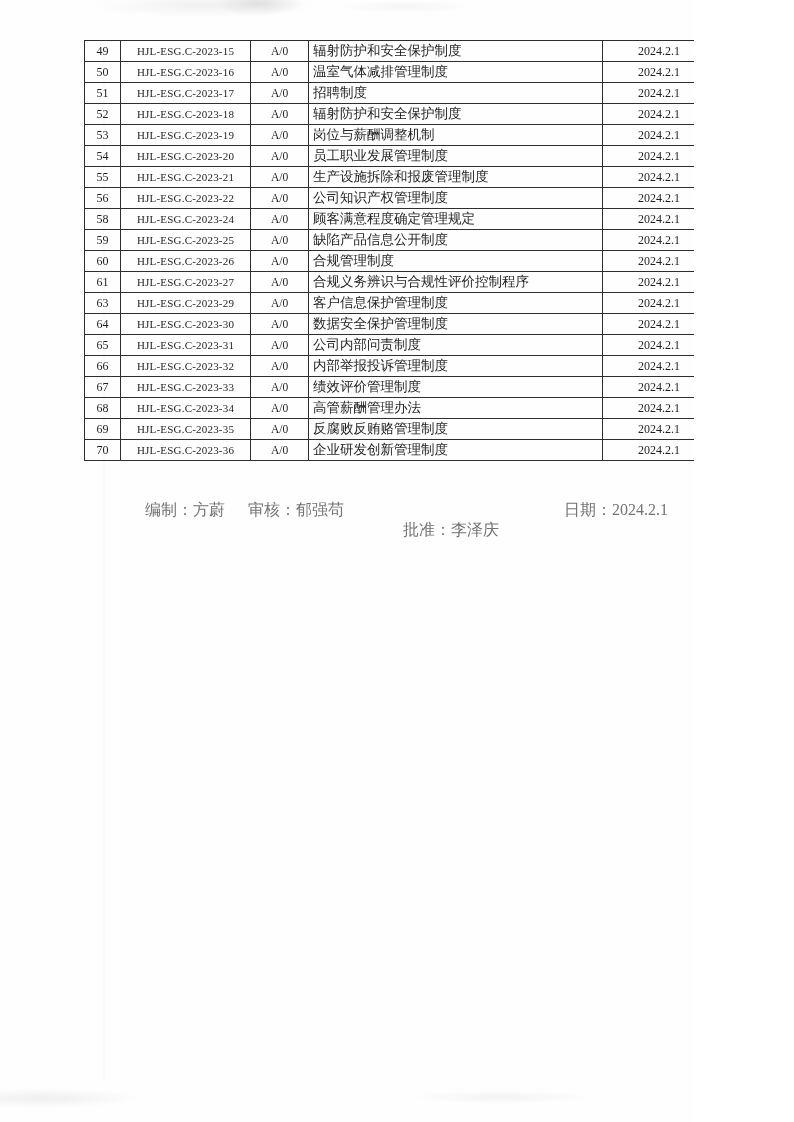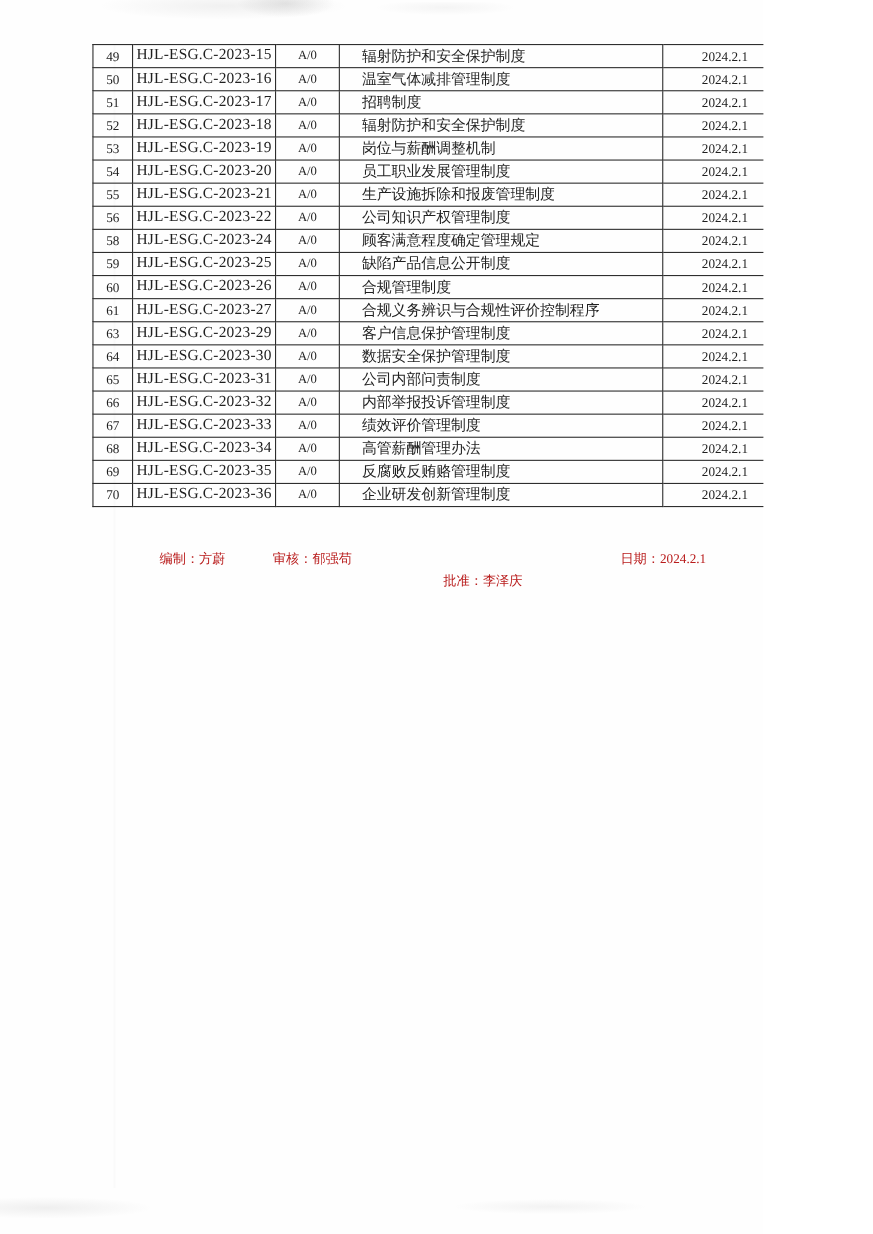--- a/index.html
+++ b/index.html
@@ -48,34 +48,34 @@
     white-space: nowrap;
     overflow: hidden;
     color: #1f1f1f;
   }
   .col-no    { width: 36px;  }
   .col-code  { width: 130px; }
   .col-ver   { width: 58px;  }
   .col-title { width: 294px; }
   .col-date  { width: 113px; }
   td.c-no    { text-align: center; font-size: 12px; }
-  td.c-code  { text-align: center; font-size: 14px; letter-spacing: 0.2px; }
+  td.c-code  { text-align: center; font-size: 11px; letter-spacing: 0.2px; }
   td.c-ver   { text-align: center; font-size: 11.5px; }
-  td.c-title { text-align: left; padding-left: 20px; font-size: 13.5px; }
+  td.c-title { text-align: left; padding-left: 4px; font-size: 13.5px; }
   td.c-date  { text-align: center; font-size: 12px; }
 
   
   .footer {
     position: absolute;
     left: 84px;
     top: 500px;
     width: 650px;
     height: 18px;
-    font-size: 12px;
-    color: #b91c1c;
+    font-size: 16px;
+    color: #737373;
   }
   .footer .f { position: absolute; top: 0; white-space: nowrap; }
   .footer .f1 { left: 61px;  }
   .footer .f2 { left: 164px; }
   .footer .f3 { left: 319px; margin-top: 20px; }
   .footer .f4 { left: 480px; }
 
   
   .edge-mark { position: absolute; color: #8a8a8a; pointer-events: none; }
   .em-dash {

